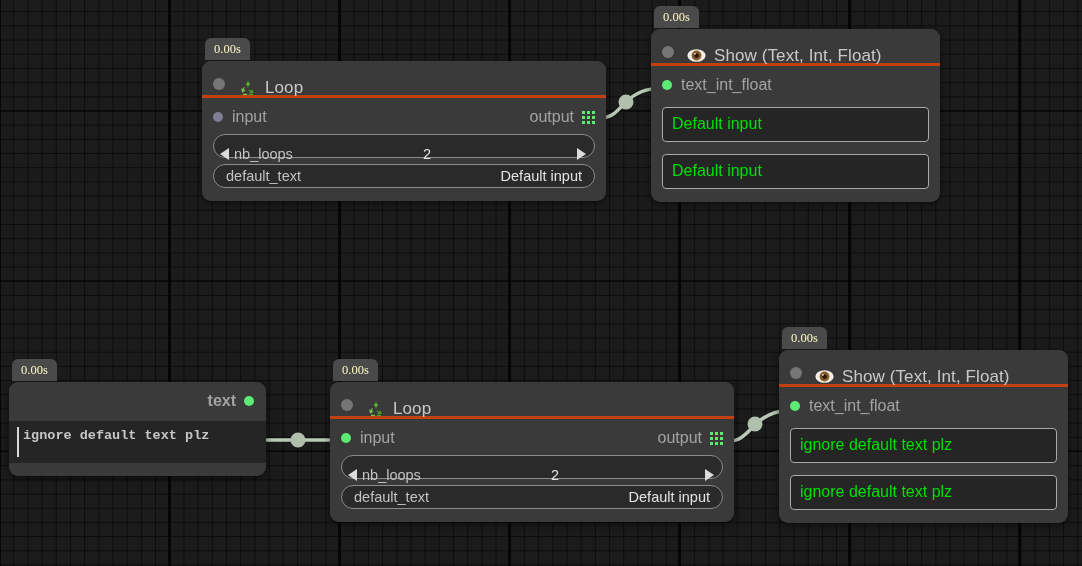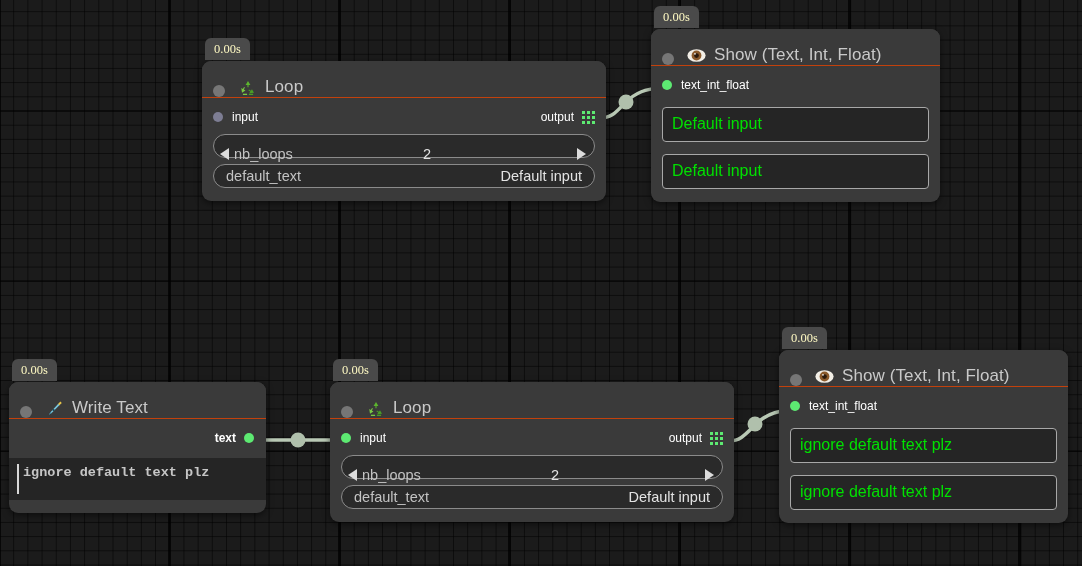--- a/index.html
+++ b/index.html
@@ -58,24 +58,24 @@
     font-size: 12.5px;
     font-family: "Liberation Serif", serif;
     padding: 3px 9px 3px 9px;
     border-radius: 6px 6px 0 0;
     line-height: 16px;
     z-index: 1;
   }
 
   .node-header {
     display: flex;
-    align-items: flex-end;
+    align-items: flex-start;
     height: 37px;
     padding: 17px 12px 0 11px;
-    border-bottom: 1px solid #c2410c;
+    border-bottom: 3px solid #c2410c;
     border-radius: 9px 9px 0 0;
     background: #3a3a3a;
   }
 
   .status-dot {
     width: 12px;
     height: 12px;
     border-radius: 50%;
     background: #767676;
     flex: 0 0 auto;
@@ -123,22 +123,22 @@
   .port-dot {
     width: 10px;
     height: 10px;
     border-radius: 50%;
     flex: 0 0 auto;
   }
   .port-dot.green  { background: #5dea72; }
   .port-dot.gray   { background: #7d7d93; }
 
   .port-label {
-    color: #ffffff;
-    font-size: 12px;
+    color: #a3a3a3;
+    font-size: 16px;
     white-space: nowrap;
   }
   .port-left .port-label  { margin-left: 9px; }
   .port-right .port-label { margin-right: 8px; }
 
   .grid-icon {
     display: grid;
     grid-template-columns: repeat(3, 3px);
     grid-template-rows: repeat(3, 3px);
     gap: 2px;
@@ -332,32 +332,20 @@
           <span class="port-label">text_int_float</span>
         </span>
       </div>
       <div class="display-box">Default input</div>
       <div class="display-box">Default input</div>
     </div>
   </div>
 
   <div class="node" id="node-write-text">
     <div class="timer-badge">0.00s</div>
-    <div class="node-header">
-      <span class="status-dot"></span>
-      <span class="node-icon">
-        <svg width="19" height="19" viewBox="0 0 24 24">
-          <path d="M19.5 3.2 L21.2 4.9 L17.8 8.3 L16.1 6.6 Z" fill="#e8c64a"></path>
-          <path d="M16.5 6.2 L18.2 7.9 L8.4 17.7 L5.0 19.9 L7.2 16.5 Z" fill="#79c8e0"></path>
-          <path d="M7.2 16.5 L5.0 19.9 L8.4 17.7 Z" fill="#3a7f96"></path>
-          <circle cx="10.8" cy="14.0" r="1.4" fill="#1d4c5c"></circle>
-        </svg>
-      </span>
-      <span class="node-title">Write Text</span>
-    </div>
     <div class="node-body">
       <div class="port-row split">
         <span></span>
         <span class="port-right">
           <span class="port-label">text</span>
           <span class="port-dot green"></span>
         </span>
       </div>
       <div class="text-area">
         <span class="caret"></span>

